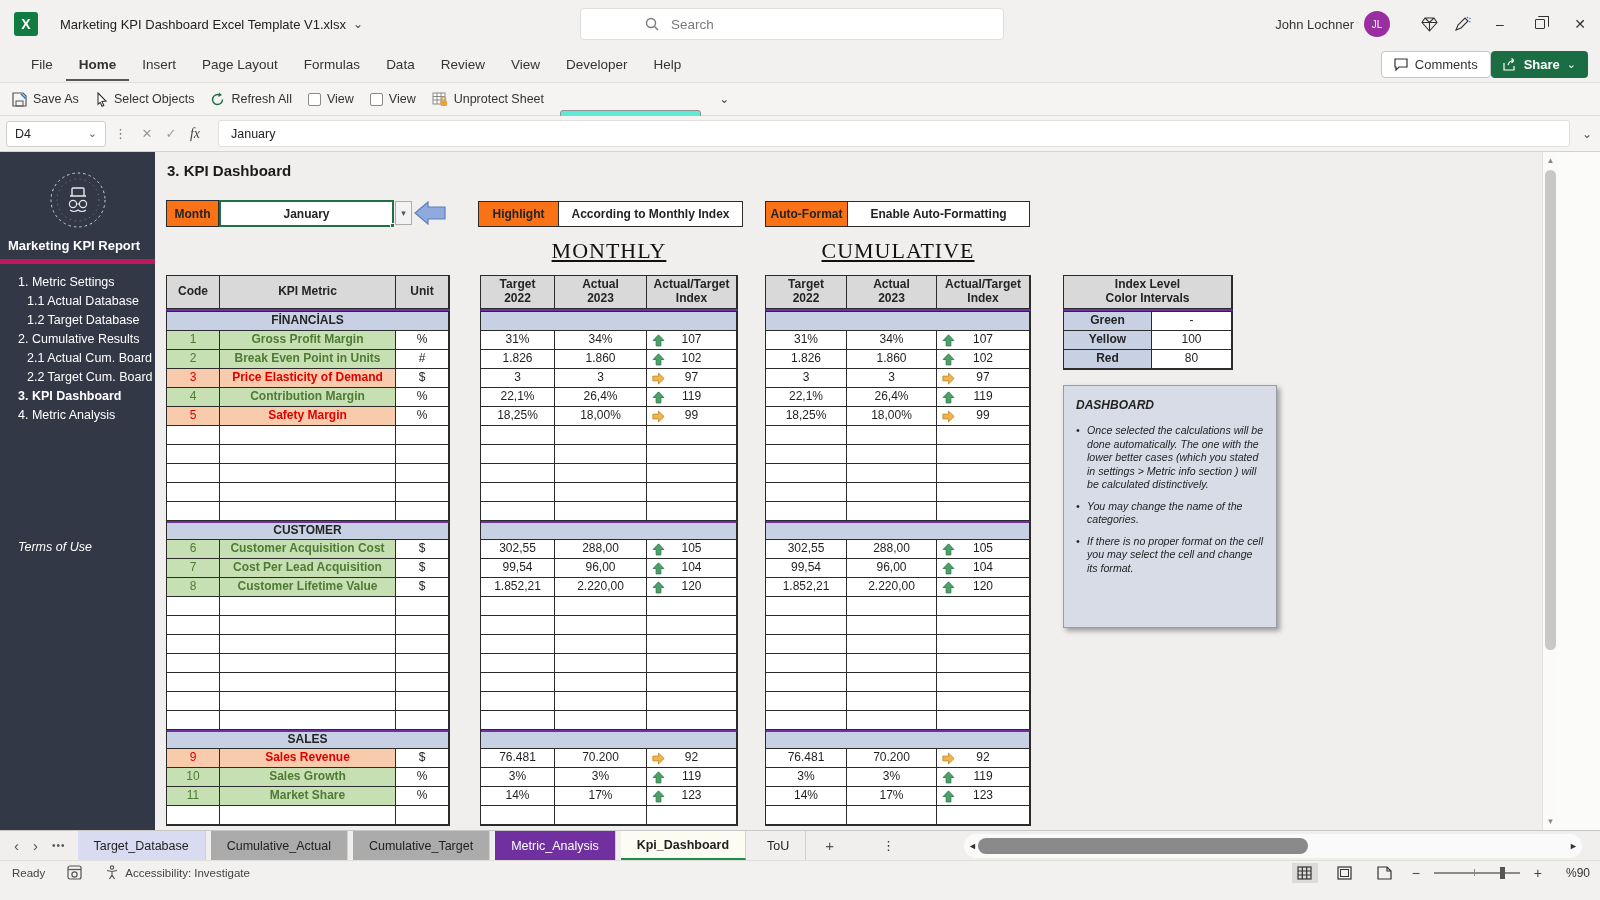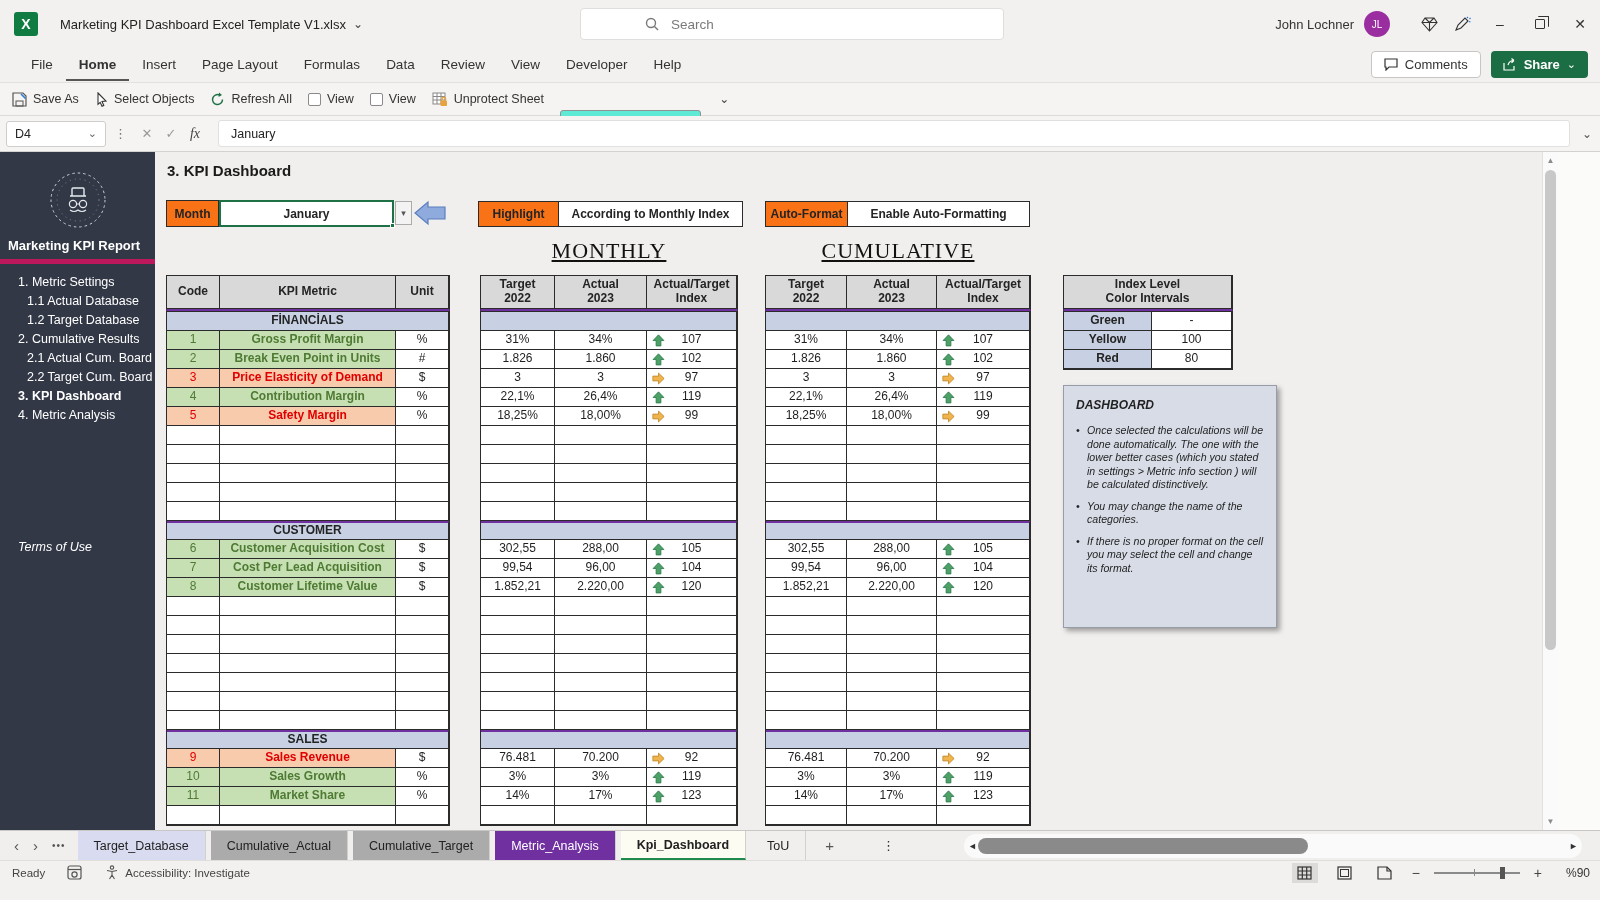--- a/index.html
+++ b/index.html
@@ -16,21 +16,21 @@
   .avatar { width:26px; height:26px; border-radius:50%; background:#9A2DA0; color:#fff; font-size:10px; display:flex; align-items:center; justify-content:center; margin-right:22px; }
   .tb-ic { width:34px; height:34px; display:flex; align-items:center; justify-content:center; color:#333; font-size:15px; }
   .win-btn { width:40px; height:40px; display:flex; align-items:center; justify-content:center; color:#333; font-size:14px; }
   .restore-glyph { width:10px; height:10px; border:1.2px solid #333; border-radius:1px; position:relative; }
   .restore-glyph:before { content:""; position:absolute; left:2px; top:-4px; width:10px; height:10px; border:1.2px solid #333; border-left:none; border-bottom:none; border-radius:1px; }
 
   
   .menubar { height:34px; display:flex; align-items:center; padding-left:18px; position:relative; background:#f3f1f0; }
   .menu-item { font-size:13.5px; color:#333; padding:7px 13px; }
   .menu-item.active { font-weight:bold; border-bottom:2.5px solid #565656; }
-  .mb-right { position:absolute; right:12px; top:3px; display:flex; gap:10px; align-items:center; }
+  .mb-right { position:absolute; right:12px; top:3px; display:flex; align-items:center; }
   .comments-btn { border:1px solid #c8c6c4; border-radius:4px; background:#fff; height:27px; padding:0 12px; font-size:13px; display:flex; align-items:center; gap:7px; color:#333; }
   .share-btn { border:none; border-radius:4px; background:#1b6e43; height:27px; padding:0 12px; font-size:13px; font-weight:bold; color:#fff; display:flex; align-items:center; gap:7px; }
   .share-btn .chev { font-weight:normal; font-size:11px; }
 
   
   .toolbar { height:34px; background:#f6f4f3; border-top:1px solid #e3e1df; border-bottom:1px solid #dddbd9; display:flex; align-items:center; padding-left:12px; gap:16px; font-size:12.5px; color:#333; }
   .tool { display:flex; align-items:center; gap:6px; }
   .checkbox { width:13px; height:13px; background:#fff; border:1px solid #8a8a8a; border-radius:2px; }
   .tool.pressed { border:1px solid #919191; border-radius:3px; background:#5eead4; padding:5px 9px;margin-top:48px; }
   .tool-chev { color:#444; font-size:12px; margin-left:2px; }

